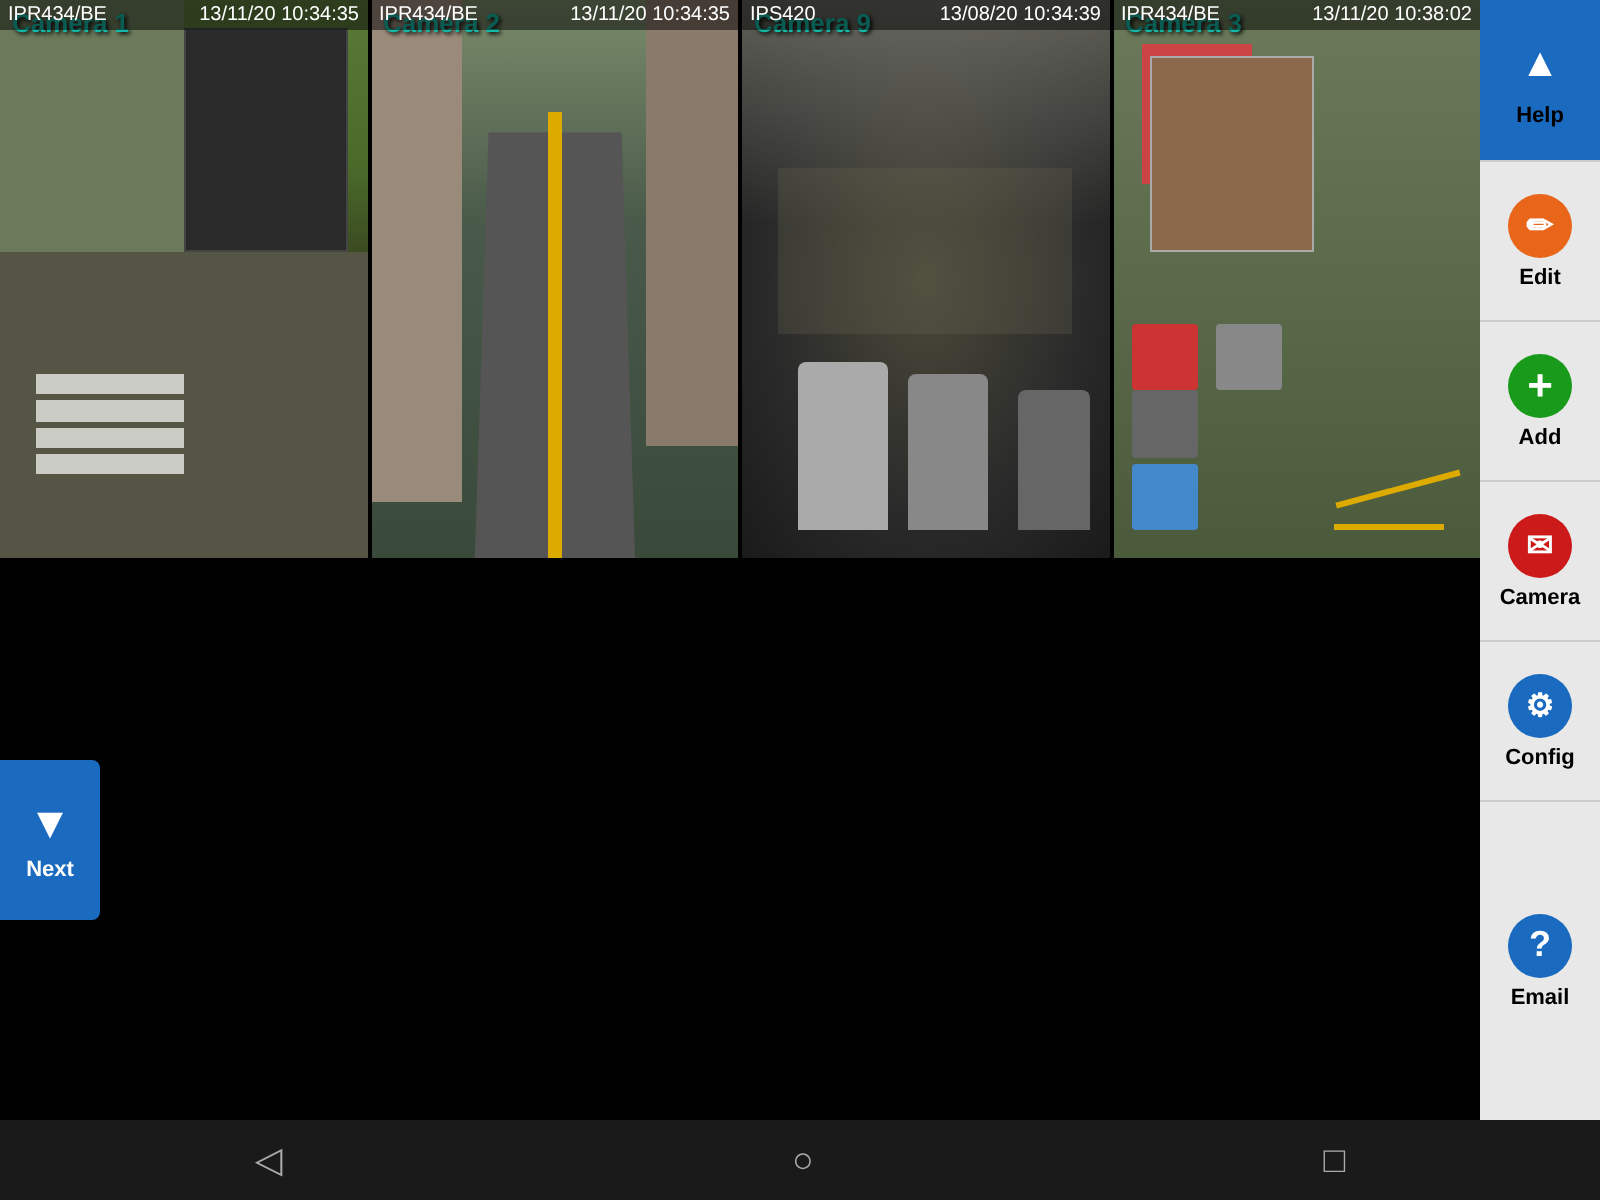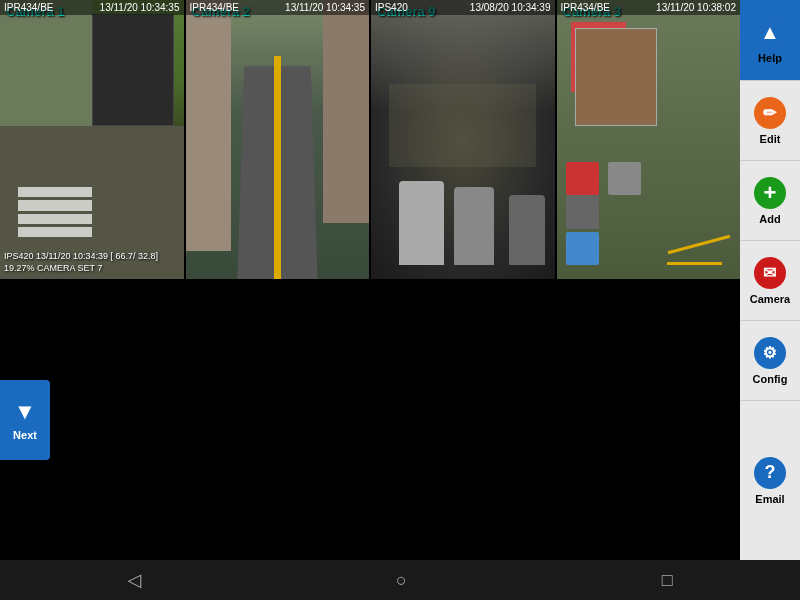--- a/index.html
+++ b/index.html
@@ -427,22 +427,20 @@
           <div class="crosswalk-stripe"></div>
           <div class="crosswalk-stripe"></div>
         </div>
         <div class="cam1-truck"></div>
       </div>
       <div class="cam-header">
         <span class="cam-header-text">IPR434/BE</span>
         <span class="cam-header-text">13/11/20  10:34:35</span>
       </div>
       <div class="camera-label">Camera 1</div>
-      <div class="camera-info">IPS420  13/11/20  10:34:39  [ 66.7/ 32.8]  19.27%
-CAMERA SET  7</div>
     </div>
 
     <div class="camera-cell" id="cam2">
       <div class="cam2-bg">
         <div class="cam2-building-l"></div>
         <div class="cam2-building-r"></div>
         <div class="cam2-road"></div>
         <div class="cam2-yellow-line"></div>
       </div>
       <div class="cam-header">

